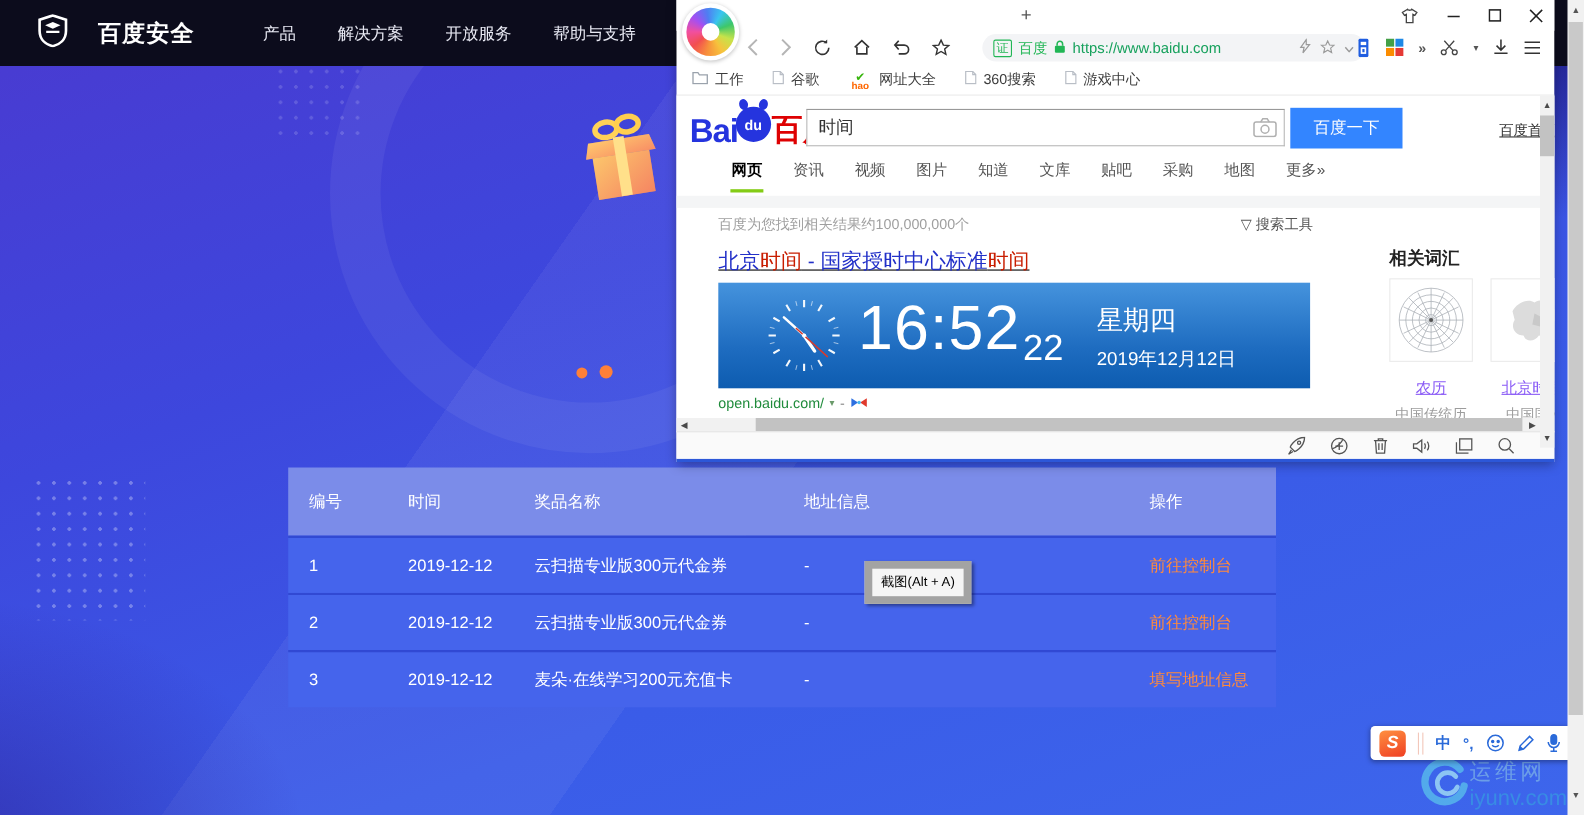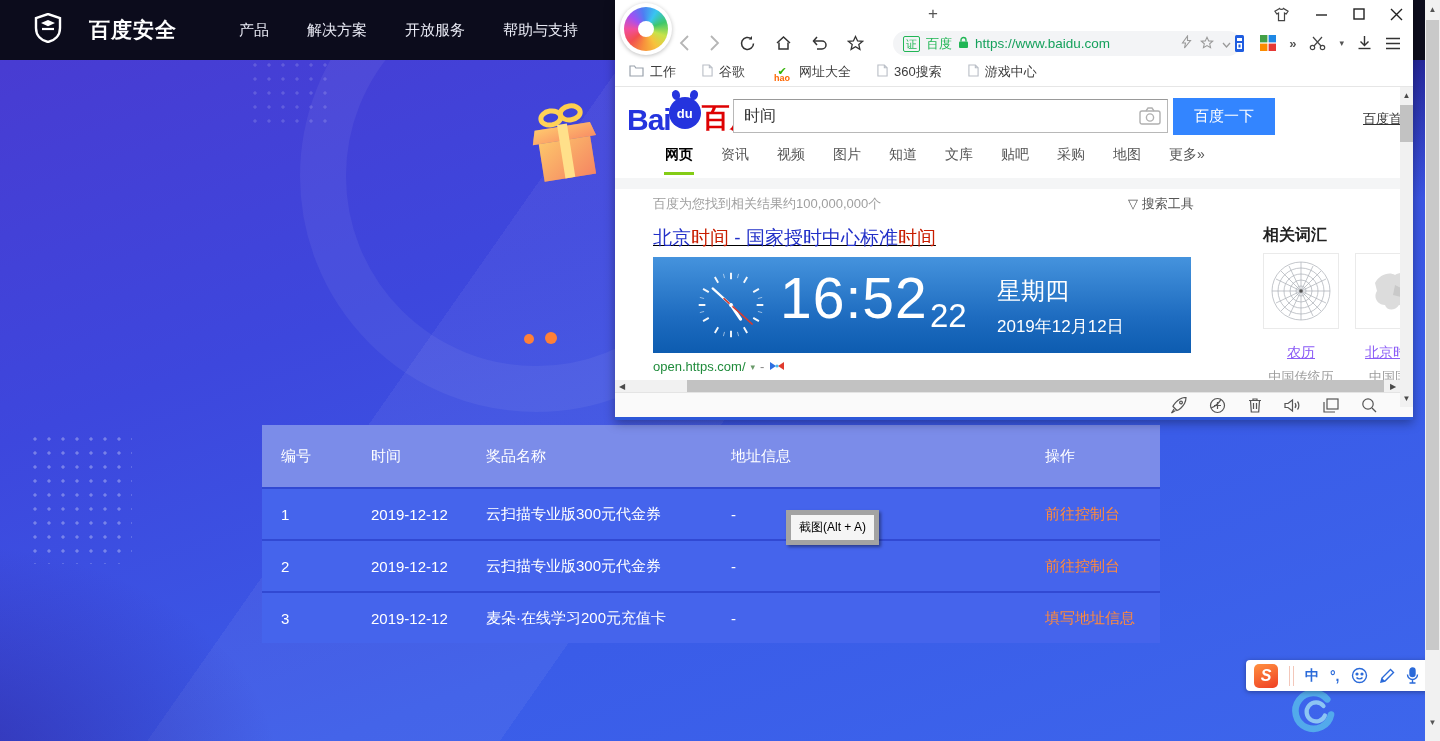--- a/index.html
+++ b/index.html
@@ -33,21 +33,21 @@
   
   .prize-table{position:absolute;left:262px;top:425px;width:898px;z-index:2;font-size:15px;color:#fff;}
   .pt-head{height:62px;background:var(--table-header-bg,#7b8ce9);display:grid;
     grid-template-columns:90px 115px 245px 314px 1fr;align-items:center;padding-left:19px;}
   .pt-row{height:50px;background:var(--table-row-bg,#4564ec);display:grid;
     grid-template-columns:90px 115px 245px 314px 1fr;align-items:center;padding-left:19px;
     border-top:2px solid rgba(38,58,198,.65);}
   .pt-row .action{color:var(--accent,#ff8a3c);cursor:pointer;}
 
   
-  .tooltip{position:absolute;left:786px;top:510px;z-index:8;background:#f5f5f5;border:5px solid #a3a3a3;
+  .tooltip{position:absolute;left:786px;top:510px;z-index:8;background:#f5f5f5;border:7px solid #a3a3a3;
     box-shadow:2px 2px 3px rgba(0,0,0,.4);font-size:12px;color:#000;padding:4px 8px;white-space:nowrap;}
 
   
   .browser{position:absolute;left:615px;top:0;width:798px;height:417px;background:#fff;z-index:3;
     border-bottom:3px solid #2c57d8;box-shadow:0 3px 10px rgba(0,0,0,.35);}
   .browser-logo{position:absolute;left:5px;top:3px;width:52px;height:52px;border-radius:50%;background:#fff;
     box-shadow:0 1px 4px rgba(0,0,0,.25);display:grid;place-items:center;z-index:6;}
   .pinwheel{width:44px;height:44px;border-radius:50%;position:relative;
     background:conic-gradient(from -90deg,#f24f9e,#a44ff2,#4f7df2,#39c5f0,#3ec76a,#c6e34a,#f7c23c,#f78f3c,#f24f4f,#f24f9e);}
   .pinwheel:after{content:"";position:absolute;left:14px;top:14px;width:16px;height:16px;border-radius:50%;background:#fff;}
@@ -475,21 +475,21 @@
         </span>
         <span class="cw-time">16:52</span>
         <span class="cw-sec">22</span>
         <span class="cw-right">
           <div class="cw-week">星期四</div>
           <div class="cw-date">2019年12月12日</div>
         </span>
       </div>
 
       <div class="source-line">
-        <span>open.https.com/</span>
+        <span>open.baidu.com/</span>
         <span style="color:#6a9a6a;font-size:9px;">▾</span>
         <span class="dash">-</span>
         <span>
           <svg width="16" height="10" viewBox="0 0 16 10">
               <path d="M1 1 7 5 1 9Z" fill="#2d6fe0"></path>
               <path d="M15 1 9 5 15 9Z" fill="#e03a2d"></path>
               <circle cx="8" cy="5" r="1.6" fill="#49b8f0"></circle>
             </svg>
         </span>
       </div>
@@ -615,20 +615,24 @@
       </span>
   </div>
 
   <div class="watermark">
     <span>
       <svg width="56" height="53" viewBox="0 0 56 56">
           <path d="M42 12 A19 19 0 1 0 46 28" stroke="#57b7ec" stroke-width="7" fill="none" stroke-linecap="round"></path>
           <path d="M38 19 A10 10 0 1 0 39.5 29" stroke="#9bd7f5" stroke-width="4.5" fill="none" stroke-linecap="round"></path>
         </svg>
     </span>
+    <span class="wm-text">
+      <div class="wm-name">运维网</div>
+      <div class="wm-domain">iyunv.com</div>
+    </span>
   </div>
 
   <div class="page-scrollbar">
     <span class="arr u">▲</span>
     <div class="thumb"></div>
     <span class="arr d">▼</span>
   </div>
 </div>
 
 </body></html>

